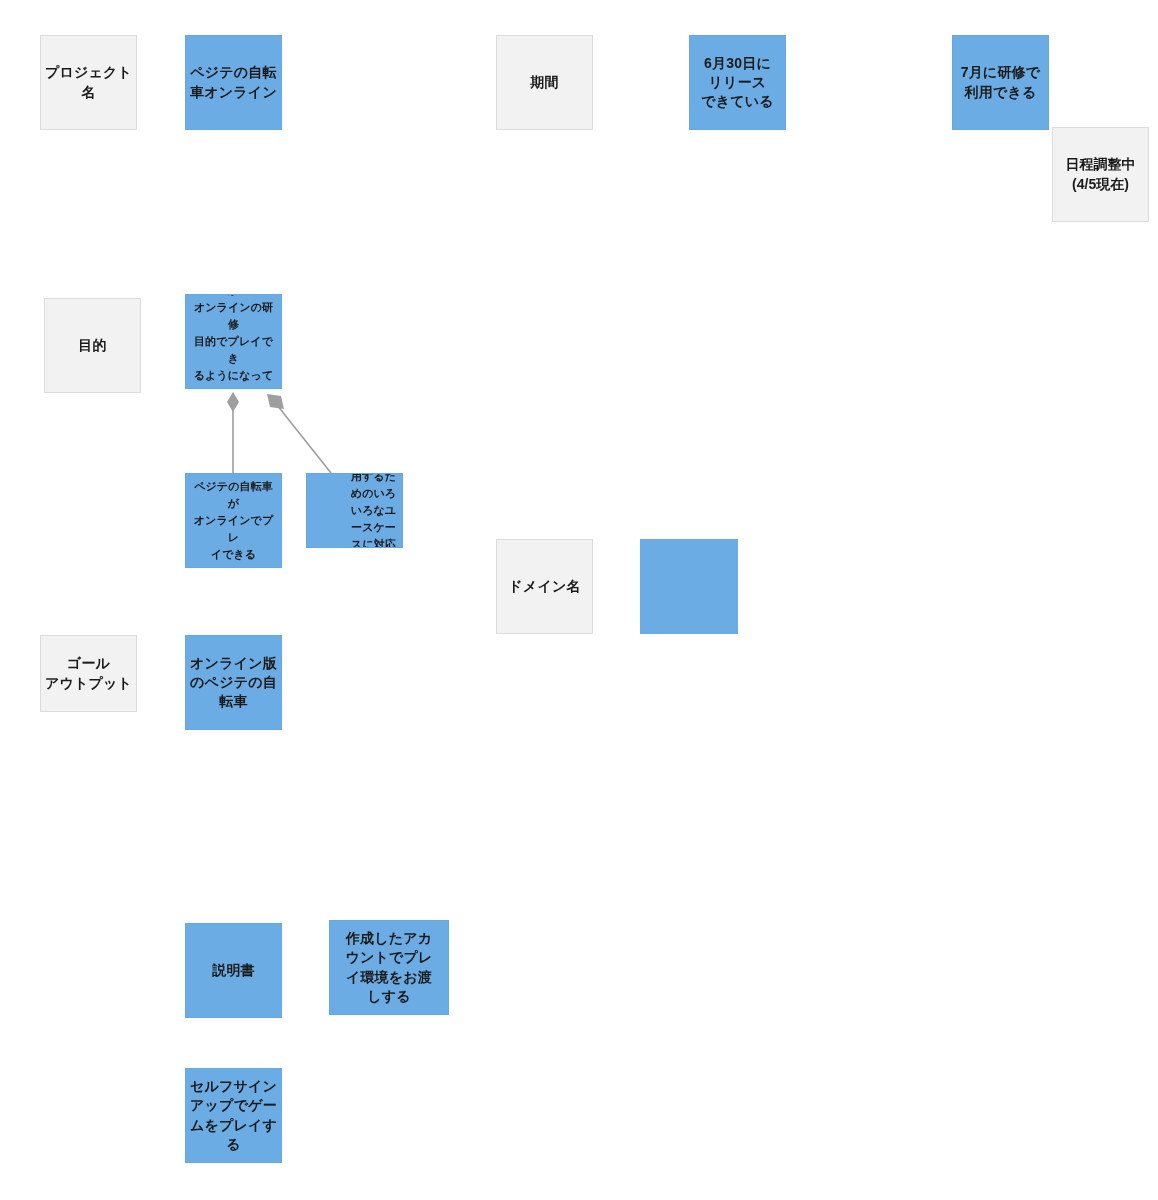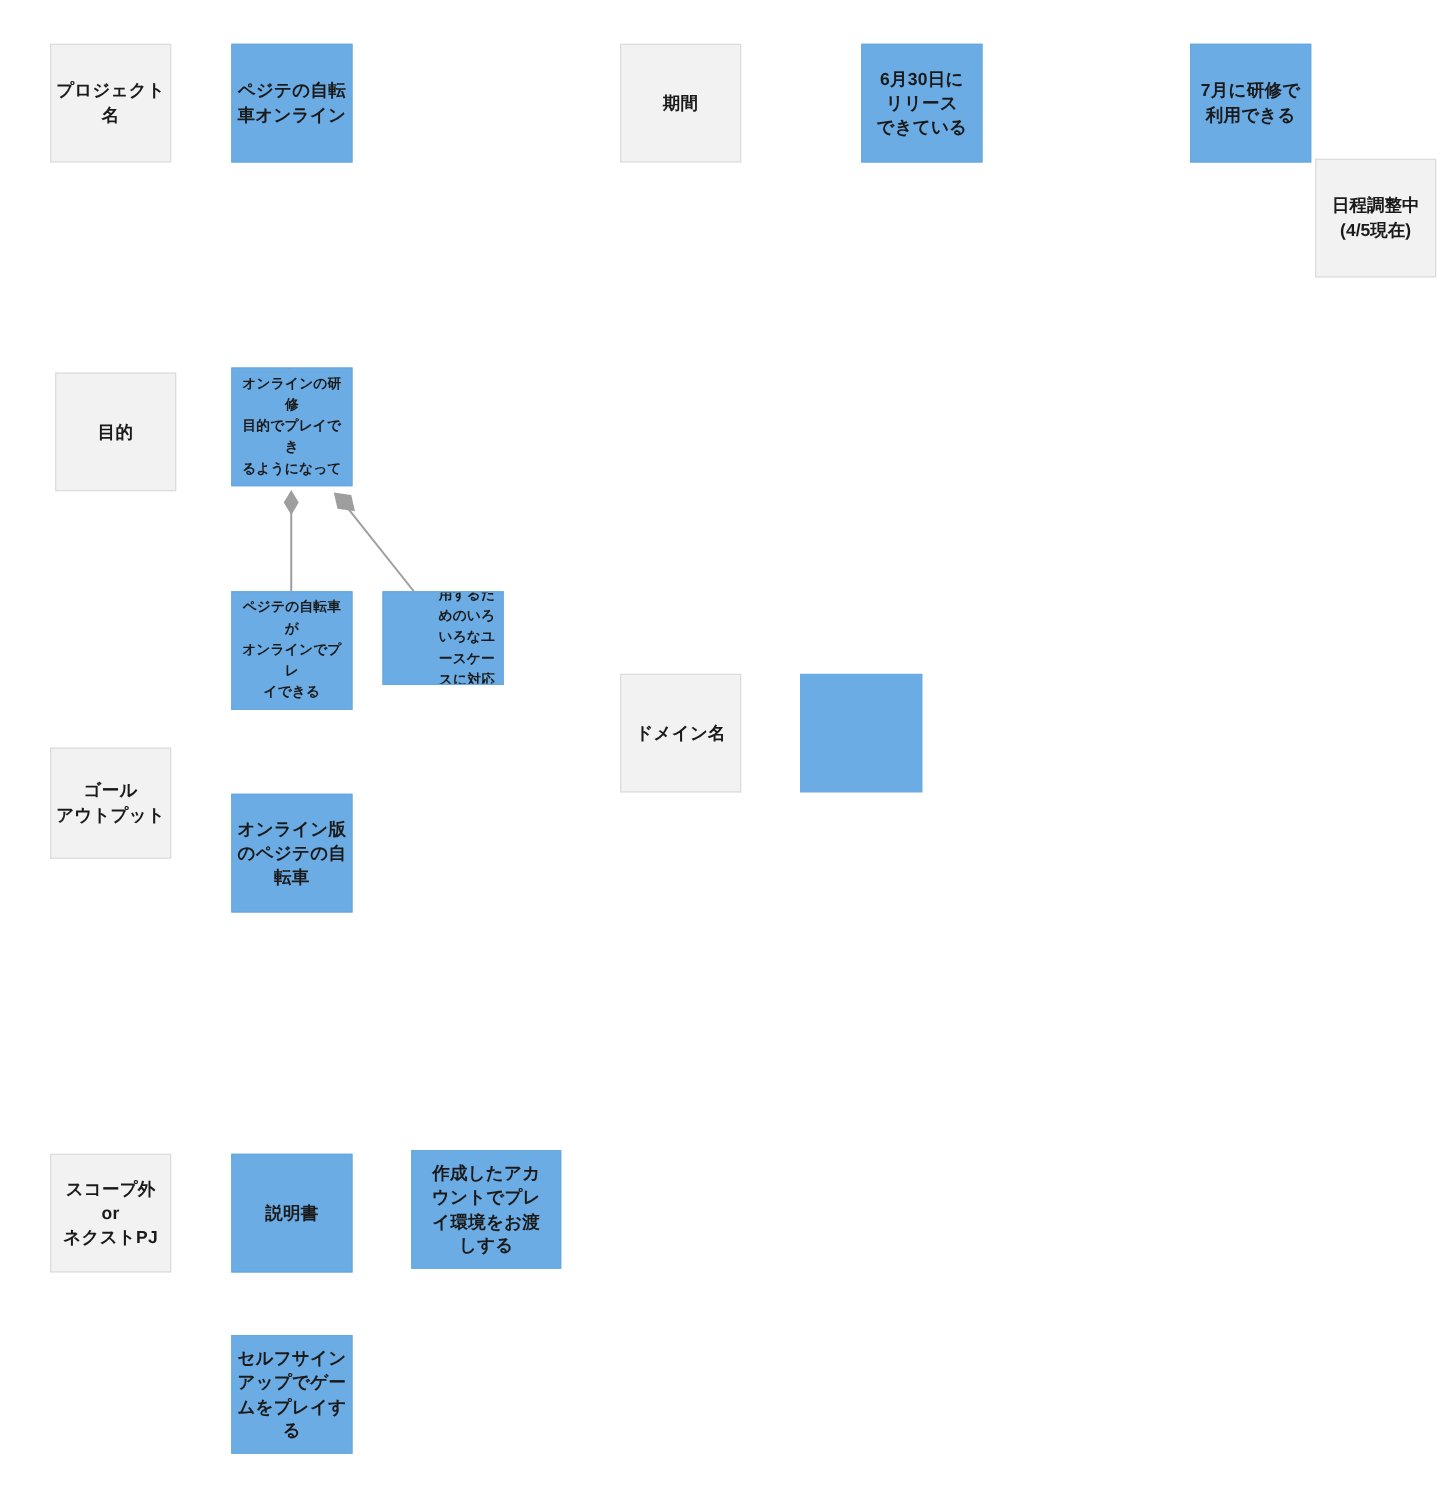--- a/index.html
+++ b/index.html
@@ -134,30 +134,27 @@
 
   <div class="node card small" style="left:306px; top:473px; width:97px; height:75px;padding-left:41px;">研修で利用するた
 めのいろいろなユ
 ースケースに対応
 している</div>
 
   <div class="node label" style="left:496px; top:539px; width:97px; height:95px;">ドメイン名</div>
 
   <div class="node card empty" style="left:640px; top:539px; width:98px; height:95px;"></div>
 
-  <div class="node label" style="left:40px; top:598px; width:97px; height:89px;">ゴール
+  <div class="node label" style="left:40px; top:635px; width:97px; height:77px;">ゴール
 アウトプット</div>
 
   <div class="node card" style="left:185px; top:635px; width:97px; height:95px;">オンライン版
 のペジテの自
 転車</div>
 
-  <div class="node label" style="left:40px; top:923px; width:97px; height:95px;">スコープ外
-or
-ネクストPJ</div>
 
   <div class="node card" style="left:185px; top:923px; width:97px; height:95px;">説明書</div>
 
   <div class="node card" style="left:329px; top:920px; width:120px; height:95px;">作成したアカ
 ウントでプレ
 イ環境をお渡
 しする</div>
 
   <div class="node card" style="left:185px; top:1068px; width:97px; height:95px;">セルフサイン
 アップでゲー

